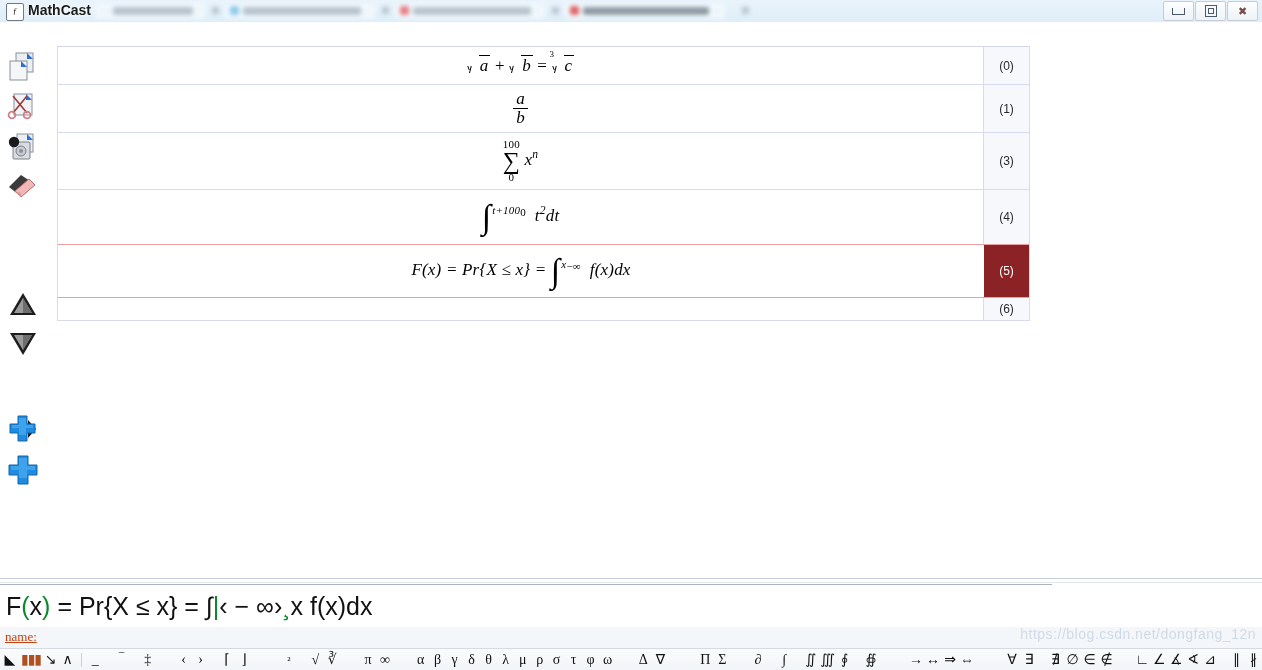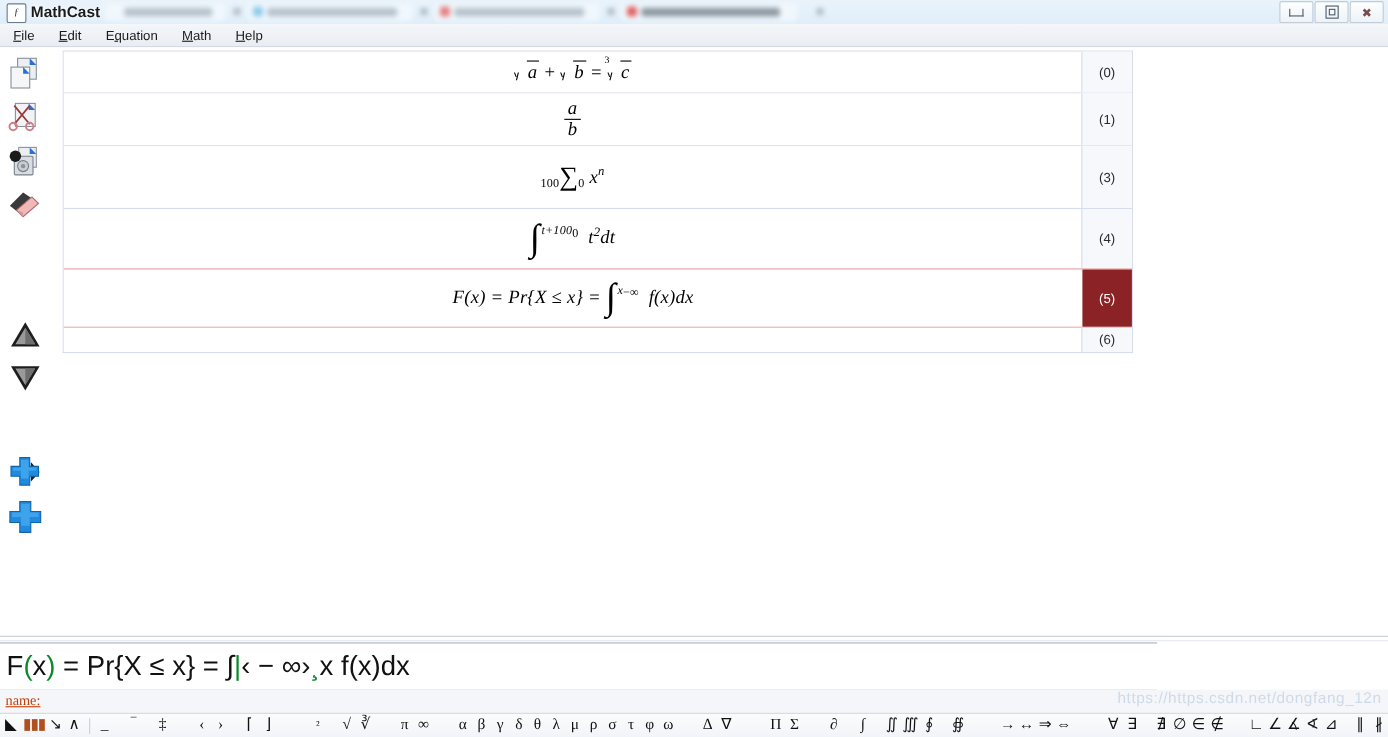--- a/index.html
+++ b/index.html
@@ -140,21 +140,21 @@
   .sqrt .rad { border-top: 1.2px solid #000; padding: 0 2px 0 1px; display:inline-block; }
   .sqrt .deg {
     position: absolute; left: -2px; top: -6px; font-size: 9px;
     font-family:"Liberation Serif",serif;
   }
 
   .frac { display: inline-flex; flex-direction: column; align-items: center; vertical-align: middle; line-height: 1.06; }
   .frac .num { padding: 0 3px; }
   .frac .den { padding: 0 3px; border-top: 1.1px solid #000; }
 
-  .bigop { display: inline-flex; flex-direction: row; align-items: flex-end; vertical-align: middle; line-height: 1; }
+  .bigop { display: inline-flex; flex-direction: column; align-items: center; vertical-align: middle; line-height: 1; }
   .bigop .lim { font-size: 11px; font-family:"Liberation Serif",serif; font-style: normal; }
   .bigop .op { font-size: 24px; font-family:"Liberation Serif",serif; line-height: .95; }
 
   .intop { display: inline-flex; align-items: stretch; vertical-align: middle; }
   .intop .sym { font-size: 34px; font-family:"Liberation Serif",serif; line-height: .78; }
   .intop .lims { display:inline-flex; flex-direction: row; justify-content: space-between; font-size: 11px; padding-left: 1px; }
   .intop .lims .up { font-family:"Liberation Serif",serif; font-style: italic; }
   .intop .lims .lo { font-family:"Liberation Serif",serif; font-style: normal; margin-top: 2px; }
   sup.sp { font-size: 68%; vertical-align: super; }
 
@@ -246,27 +246,20 @@
         </div>
       <div class="wbtn">
           <span class="glyph-max"></span>
         </div>
       <div class="wbtn close">
           <span>✖</span>
         </div>
     </div>
   </div>
 
-  <div class="menubar">
-    <div class="menu-item"><span class="u">F</span>ile</div>
-    <div class="menu-item"><span class="u">E</span>dit</div>
-    <div class="menu-item">E<span class="u">q</span>uation</div>
-    <div class="menu-item"><span class="u">M</span>ath</div>
-    <div class="menu-item"><span class="u">H</span>elp</div>
-  </div>
 
   <div class="body-area">
 
     <div class="toolbar">
 
       <div class="tool" style="top:6px;">
         <svg width="36" height="36" viewBox="0 0 36 36">
           <rect x="11" y="4" width="17" height="19" fill="#eceff2" stroke="#8a9099"></rect>
           <path d="M22 4 L28 10 L22 10 Z" fill="#2a6fd6"></path>
           <rect x="5" y="12" width="17" height="19" fill="#f4f6f8" stroke="#8a9099"></rect>
@@ -404,21 +397,21 @@
     <div class="edit-sep2"></div>
 
     <div class="editline">
       <div class="linear"><span>F</span><span class="paren">(</span><span>x</span><span class="paren">)</span><span>&nbsp;=&nbsp;Pr{X&nbsp;≤&nbsp;x}&nbsp;=&nbsp;∫</span><span class="cur">|</span><span>‹&nbsp;−&nbsp;∞›</span><span class="cur">¸</span><span>x&nbsp;f(x)dx</span></div>
     </div>
 
     <div class="namebar">
       <div class="namelabel">name:</div>
     </div>
 
-    <div class="watermark">https://https.csdn.net/dongfang_12n</div>
+    <div class="watermark">https://blog.csdn.net/dongfang_12n</div>
   </div>
 
   <div class="palette">
     <div class="psym" style="min-width:20px">◣</div>
     <div class="psym" style="min-width:22px;letter-spacing:-1px;color:#b05020">▮▮▮</div>
     <div class="psym">↘</div>
     <div class="psym">∧</div>
     <div class="pdivider"></div>
     <div class="psym">_</div>
     <div class="pgap"></div>

